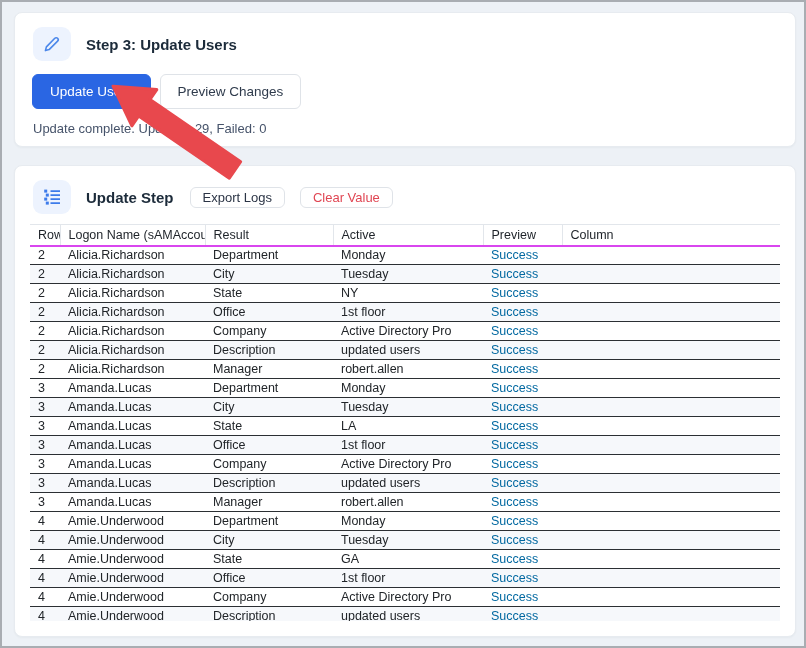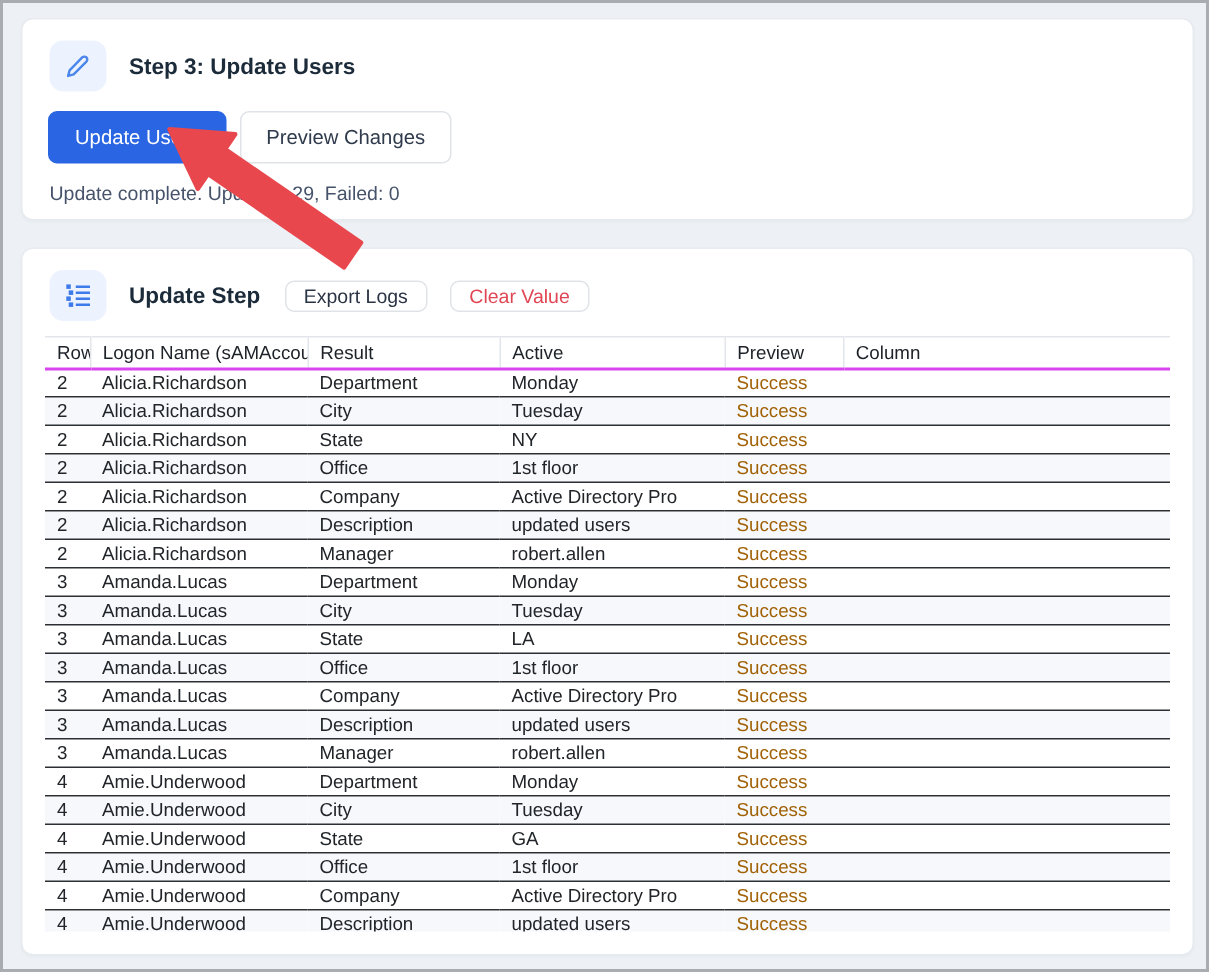--- a/index.html
+++ b/index.html
@@ -68,21 +68,21 @@
     border-bottom:2px solid #d946ef;
     border-left:1px solid #e2e6eb;
     background:#ffffff;
   }
   thead th:first-child { border-left:none; }
   tbody td {
     height:19px; color:#212529;
     border-bottom:1px solid #2b2f33;
   }
   tbody tr.striped { background:#f6f8fb; }
-  td.result-cell { color:#a16207; }
+  td.result-cell { color:#0369a1; }
 </style>
 </head>
 <body>
 
 <section class="card" id="step-card">
   <div class="card-header">
     <span class="icon-badge">
       <svg width="18" height="18" viewBox="0 0 18 18">
         <path d="M11.8 3.3a1.95 1.95 0 0 1 2.8 2.8l-8.5 8.5-3.7 1 1-3.7 8.4-8.6z" fill="none" stroke="#4b87ea" stroke-width="1.6" stroke-linejoin="round"></path>
       </svg>

